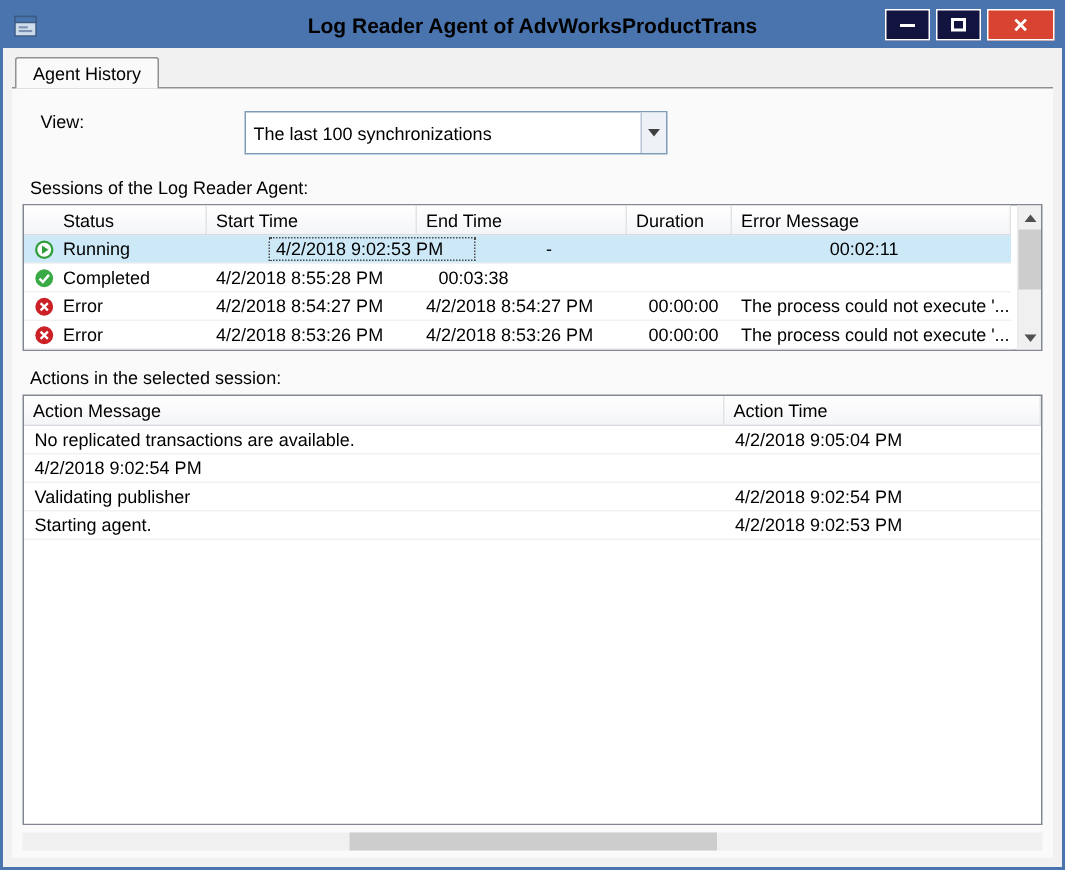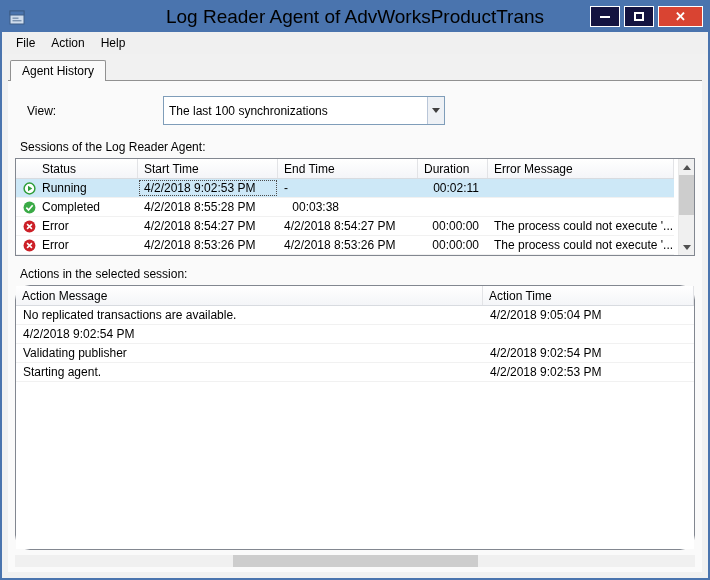--- a/index.html
+++ b/index.html
@@ -14,21 +14,21 @@
   }
 
   
   .titlebar{
     height:30px; background:var(--titlebar,#4a74ae);
     position:relative; display:flex; align-items:center; flex:0 0 auto;
   }
   .app-icon{ margin-left:7px; width:18px; height:16px; display:flex; align-items:center; }
   .titlebar .title{
     position:absolute; left:0; right:0; text-align:center;
-    font-size:19px; font-weight:normal; color:#000;
+    font-size:14px; font-weight:bold; color:#000;
   }
   .win-buttons{ position:absolute; right:5px; top:4px; display:flex; gap:4px; }
   .wbtn{
     height:21px; border:1px solid #fff; display:flex;
     align-items:center; justify-content:center; cursor:default;
   }
   .wbtn.min,.wbtn.max{ width:30px; background:var(--winbtn,#131340); }
   .wbtn.close{ width:45px; background:var(--close-btn,#d94432); color:#fff;
                font-size:13px; font-weight:bold; }
   .min-glyph{ width:10px; height:2px; background:#fff; }
@@ -56,21 +56,21 @@
     padding:3px 11px; font-size:12px; background:#fafafa;
     border:1px solid #919191; border-bottom:none; border-radius:2px 2px 0 0;
     position:relative; z-index:2; margin-bottom:-1px;
   }
   .panel{
     flex:1; min-height:0; border-top:1px solid #919191; background:#fafafa;
     display:flex; flex-direction:column; padding:12px 7px 5px;
   }
 
   
-  .view-row{ display:flex; align-items:center; margin:3px 0 15px 12px; flex:0 0 auto; }
+  .view-row{ display:flex; margin:3px 0 15px 12px; flex:0 0 auto; }
   .view-label{ width:136px; font-size:12px; color:#000; }
   .combobox{
     width:282px; height:29px; background:#fff; border:1px solid #7f9db9;
     display:flex; align-items:center;
   }
   .combo-text{ flex:1; padding-left:5px; font-size:12px; white-space:nowrap; overflow:hidden; }
   .combo-btn{ width:17px; align-self:stretch; background:#eef1f5;
               border-left:1px solid #b9c6d8; display:flex; align-items:center; justify-content:center; }
   .tri-down-sm{ width:0; height:0; border-left:4px solid transparent;
                 border-right:4px solid transparent; border-top:5px solid #404040; }
@@ -85,21 +85,21 @@
        white-space:nowrap; overflow:hidden; }
 
   
   .sessions{ height:98px; margin-bottom:11px; padding-right:20px; flex:0 0 auto; }
   .th-status{ width:122px; padding-left:26px; }
   .th-start{ width:140px; }
   .th-end{ width:140px; }
   .th-dur{ width:70px; }
   .th-err{ flex:1; }
   .trow{ display:flex; height:19px; align-items:center; border-bottom:1px solid #f1f1f1; }
-  .trow.selected{ background:var(--selected-row,#cde8f7); }
+  .trow.selected{ background:var(--selected-row,#cde8f7);gap:40px; }
   .cell{ padding-left:6px; white-space:nowrap; overflow:hidden; height:100%;
          display:flex; align-items:center; }
   .c-status{ width:122px; gap:6px; padding-left:7px; }
   .c-start{ width:140px; }
   .trow.selected .c-start{ outline:1px dotted #4b4b4b; outline-offset:-2px; }
   .c-end{ width:140px; }
   .c-dur{ width:70px; justify-content:flex-end; padding-right:9px; padding-left:0; }
   .c-err{ flex:1; }
 
   .status-icon{ width:13px; height:13px; flex:0 0 auto; display:flex; }
@@ -110,21 +110,21 @@
             display:flex; flex-direction:column; }
   .sbtn{ height:16px; flex:0 0 auto; display:flex; align-items:center; justify-content:center; }
   .tri-up{ width:0; height:0; border-left:4px solid transparent;
            border-right:4px solid transparent; border-bottom:5px solid #505050; }
   .tri-down{ width:0; height:0; border-left:4px solid transparent;
              border-right:4px solid transparent; border-top:5px solid #505050; }
   .vthumb{ height:40px; background:#cdcdcd; flex:0 0 auto; }
   .vfill{ flex:1; }
 
   
-  .actions{ flex:1; min-height:0; display:flex; flex-direction:column; margin-bottom:5px;border-radius:15px; }
+  .actions{ flex:1; min-height:0; display:flex; flex-direction:column; margin-bottom:5px; }
   .th-msg{ width:467px; }
   .th-time{ flex:1; }
   .a-msg{ width:467px; padding-left:7px; }
   .a-time{ flex:1; padding-left:7px; }
   .filler{ flex:1; background:#fff; }
 
   
   .hscroll{ height:12px; background:#f0f0f0; flex:0 0 auto; display:flex; }
   .hthumb{ width:245px; height:100%; background:#cdcdcd; margin:0 auto; }
 </style>
@@ -149,25 +149,20 @@
       </div>
       <div class="wbtn max">
         <span class="max-glyph"></span>
       </div>
       <div class="wbtn close">
         <span>✕</span>
       </div>
     </div>
   </div>
 
-  <div class="menubar">
-    <span class="menu-item">File</span>
-    <span class="menu-item">Action</span>
-    <span class="menu-item">Help</span>
-  </div>
 
 
   <div class="body-area">
 
     <div class="tabstrip">
       <div class="tab">Agent History</div>
     </div>
 
     <div class="panel">
 

